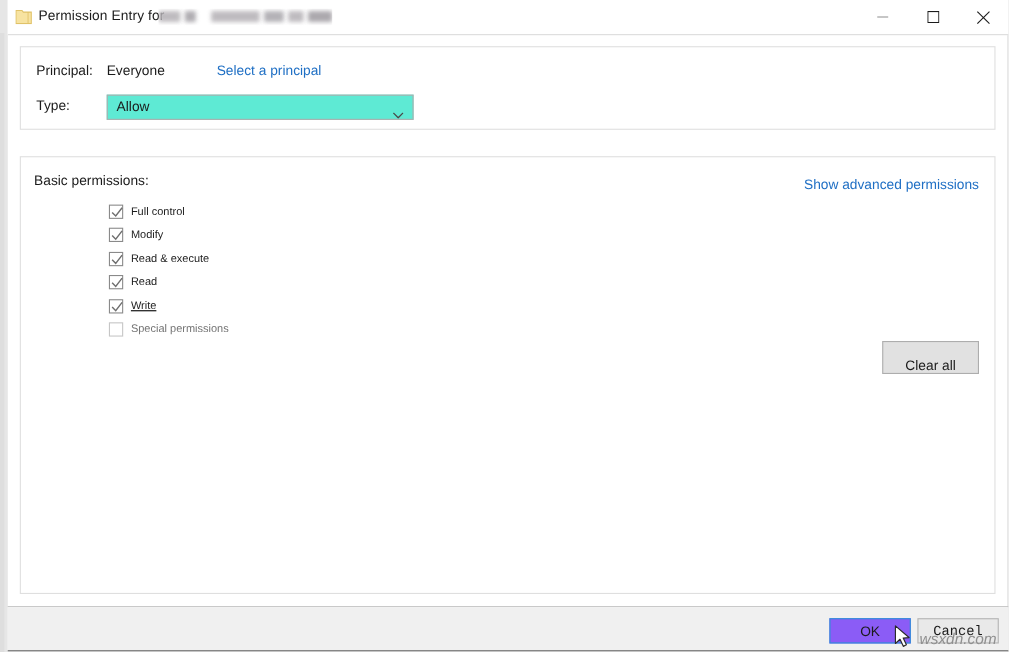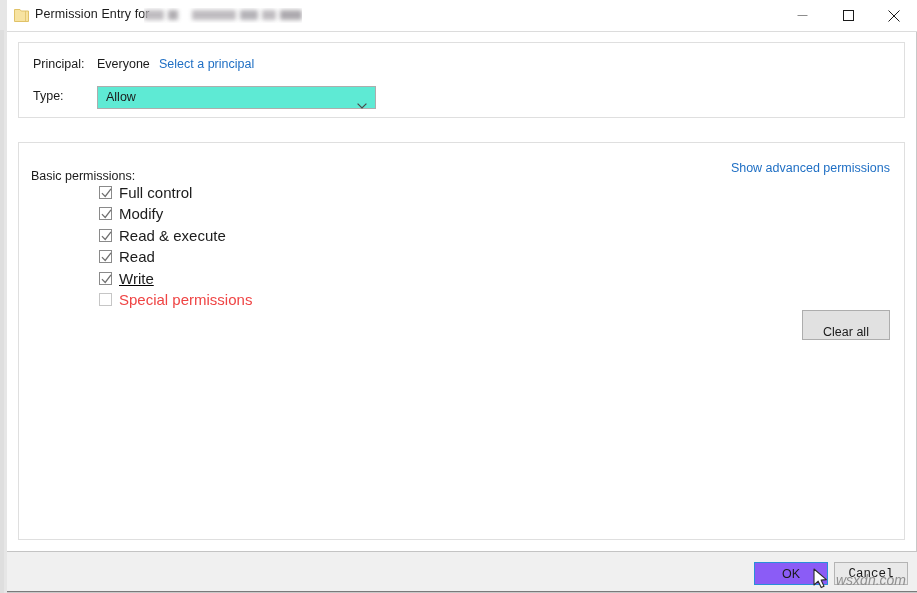--- a/index.html
+++ b/index.html
@@ -131,20 +131,21 @@
     color: #1b1b1b;
     white-space: nowrap;
   }
   .link {
     position: absolute;
     font-size: 12.5px;
     color: #1f6fc4;
     white-space: nowrap;
     cursor: pointer;
     text-decoration: none;
+    margin-left: 38px;
   }
 
   
   #principal-label { left: 14px; top: 14px; }
   #principal-value { left: 78px; top: 14px; }
   #select-principal-link { left: 140px; top: 14px; }
 
   
   #type-label { left: 14px; top: 46px; }
   .combo {
@@ -163,21 +164,21 @@
     color: #1b1b1b;
     white-space: nowrap;
   }
   .combo-chevron {
     position: absolute;
     right: 8px; top: 8px;
     width: 10px; height: 6px;
   }
 
   
-  #basic-perm-label { left: 12px; top: 26px; }
+  #basic-perm-label { left: 12px; top: 14px; }
   #show-advanced-link { right: 14px; top: 18px; left: auto; }
 
   .checkbox-row {
     position: absolute;
     left: 80px;
     display: flex;
     align-items: center;
     height: 16px;
     cursor: default;
   }
@@ -192,25 +193,25 @@
   .cb.disabled {
     border-color: #c6c6c6;
     background: #ffffff;
   }
   .cb svg {
     position: absolute;
     left: 1px; top: 1px;
   }
   .cb-label {
     margin-left: 7px;
-    font-size: 15px;
-    color: #1b1b1b;
-    white-space: nowrap;
-  }
-  .cb-label.disabled { color: #ef4444; }
+    font-size: 10px;
+    color: #1b1b1b;
+    white-space: nowrap;
+  }
+  .cb-label.disabled { color: #737373; }
 
   
   .btn {
     position: absolute;
     box-sizing: border-box;
     background: #e1e1e1;
     border: 1px solid #adadad;
     font-family: "Liberation Sans", sans-serif;
     font-size: 12.5px;
     color: #1b1b1b;

